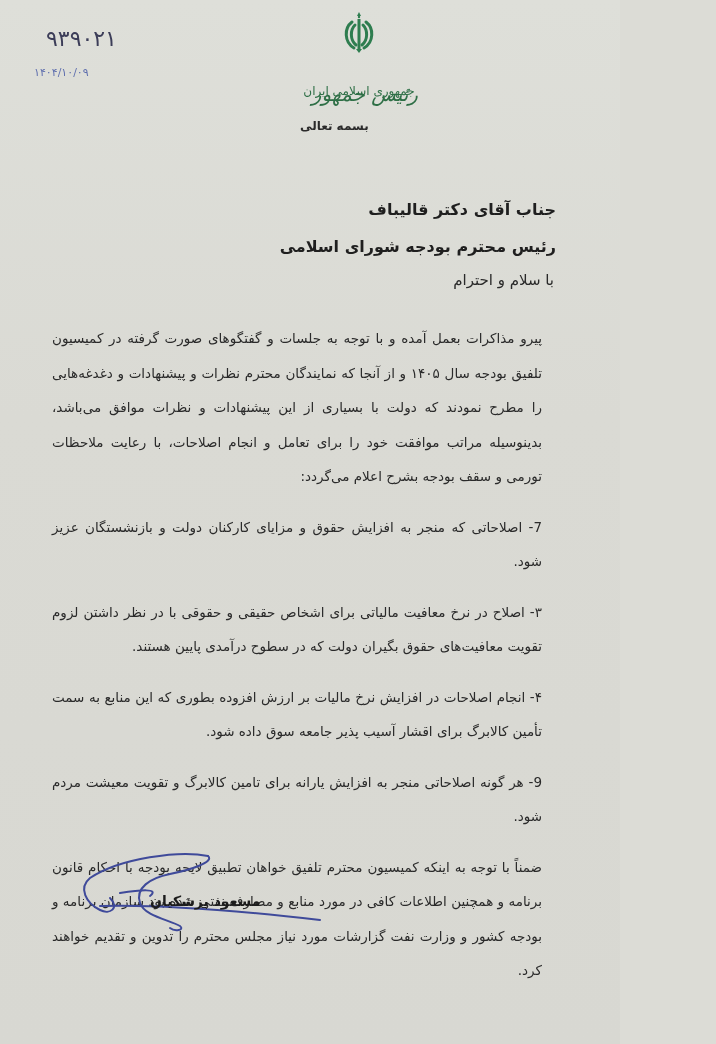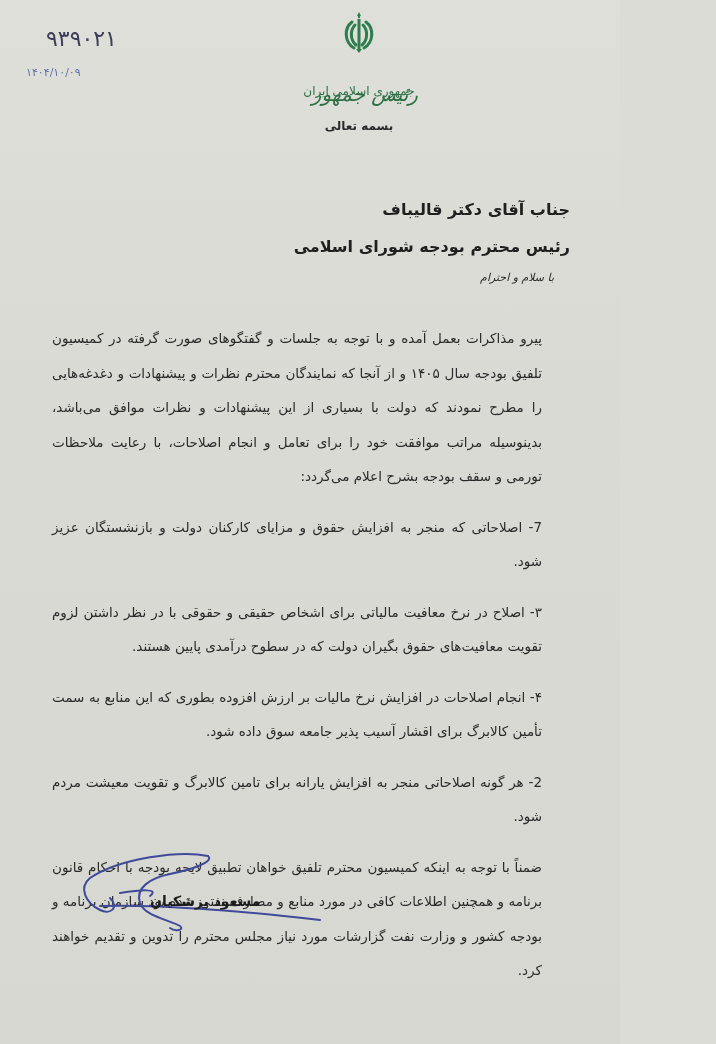--- a/index.html
+++ b/index.html
@@ -28,21 +28,21 @@
       top: 26px;
       font-family: "DejaVu Sans", sans-serif;
       font-size: 22px;
       letter-spacing: 2px;
       color: #3c3d58;
       direction: rtl;
       unicode-bidi: bidi-override;
     }
     .ref-date {
       position: absolute;
-      left: 26px;
+      left: 34px;
       top: 66px;
       font-size: 11px;
       letter-spacing: 1px;
       color: #5f6fae;
       direction: ltr;
     }
     .emblem {
       position: absolute;
       left: 339px;
       top: 10px;
@@ -71,46 +71,45 @@
       font-size: 20px;
       font-style: italic;
       color: #2e6f46;
       direction: rtl;
     }
     .header-line3 {
       position: absolute;
       left: 300px;
       top: 119px;
       width: 118px;
-      text-align: center;
+      text-align: left;
       font-size: 12px;
       font-weight: bold;
       color: #2b2b2b;
       direction: rtl;
     }
     .addressee {
       position: absolute;
-      right: 50px;
+      right: 64px;
       top: 191px;
       direction: rtl;
       text-align: right;
       font-weight: bold;
       font-size: 16px;
       color: #1f1f1f;
       line-height: 37px;
     }
     .greeting {
       position: absolute;
       right: 66px;
       top: 271px;
       direction: rtl;
       text-align: left;
-      font-size: 11px;
+      font-size: 15px;
       color: #2a2a2a;
-      font-style: italic;
     }
     .body {
       position: absolute;
       left: 36px;
       right: 48px;
       top: 305px;
       direction: rtl;
       text-align: justify;
       text-align-last: right;
       font-size: 13.5px;
@@ -174,21 +173,21 @@
     <div>رئیس محترم بودجه شورای اسلامی</div>
   </div>
 
   <div class="greeting">با سلام و احترام</div>
 
   <div class="body">
     <p class="indent">پیرو مذاکرات بعمل آمده و با توجه به جلسات و گفتگوهای صورت گرفته در کمیسیون تلفیق بودجه سال ۱۴۰۵ و از آنجا که نمایندگان محترم نظرات و پیشنهادات و دغدغه‌هایی را مطرح نمودند که دولت با بسیاری از این پیشنهادات و نظرات موافق می‌باشد، بدینوسیله مراتب موافقت خود را برای تعامل و انجام اصلاحات، با رعایت ملاحظات تورمی و سقف بودجه بشرح اعلام می‌گردد:</p>
     <p class="item">7- اصلاحاتی که منجر به افزایش حقوق و مزایای کارکنان دولت و بازنشستگان عزیز شود.</p>
     <p class="item">۳- اصلاح در نرخ معافیت مالیاتی برای اشخاص حقیقی و حقوقی با در نظر داشتن لزوم تقویت معافیت‌های حقوق بگیران دولت که در سطوح درآمدی پایین هستند.</p>
     <p class="item">۴- انجام اصلاحات در افزایش نرخ مالیات بر ارزش افزوده بطوری که این منابع به سمت تأمین کالابرگ برای اقشار آسیب پذیر جامعه سوق داده شود.</p>
-    <p class="item">2- هر گونه اصلاحاتی منجر به افزایش یارانه برای تامین کالابرگ و تقویت معیشت مردم شود.</p>
+    <p class="item">9- هر گونه اصلاحاتی منجر به افزایش یارانه برای تامین کالابرگ و تقویت معیشت مردم شود.</p>
     <p class="indent">ضمناً با توجه به اینکه کمیسیون محترم تلفیق خواهان تطبیق لایحه بودجه با احکام قانون برنامه و همچنین اطلاعات کافی در مورد منابع و مصارف نفتی شده بود سازمان برنامه و بودجه کشور و وزارت نفت گزارشات مورد نیاز مجلس محترم را تدوین و تقدیم خواهند کرد.</p>
   </div>
 
   <svg class="signature" viewBox="0 0 250 85">
     <g fill="none" stroke="#3f4a9a" stroke-width="2" stroke-linecap="round">
       <path d="M128 8 C100 2, 40 10, 10 30 C-2 40, 6 55, 20 62 C30 67, 40 60, 30 50"></path>
       <path d="M128 8 C135 14, 110 22, 90 26 C70 30, 55 40, 60 55 C64 68, 90 72, 100 78 C105 82, 95 84, 90 80"></path>
       <path d="M20 58 C80 56, 170 64, 240 72"></path>
       <path d="M40 45 C60 42, 80 40, 70 48"></path>
     </g>

